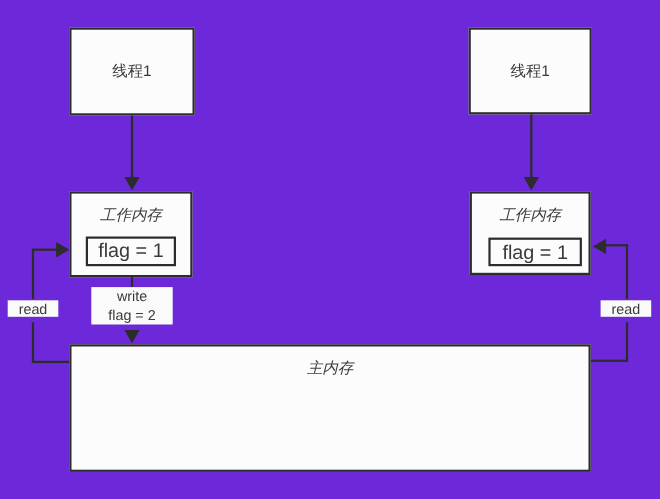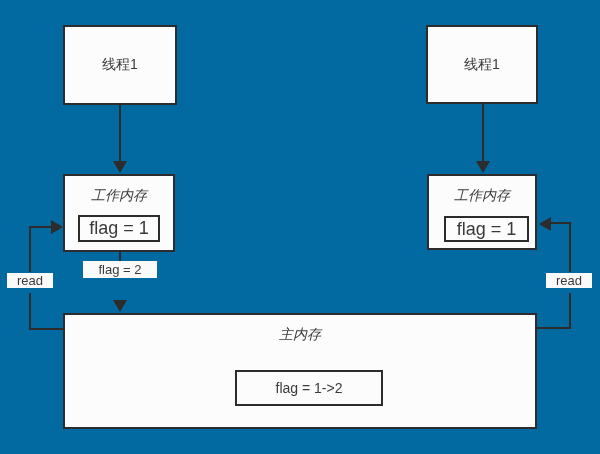--- a/index.html
+++ b/index.html
@@ -7,21 +7,21 @@
     padding: 0;
   }
   body {
     font-family: "Liberation Sans", "DejaVu Sans", sans-serif;
     background: #e9e9e9;
   }
   .canvas {
     position: relative;
     width: 600px;
     height: 454px;
-    background: #0369a1;
+    background: #6d28d9;
     overflow: hidden;
     color: #3a3a3a;
   }
   .box {
     position: absolute;
     border: 2px solid #2c2c2c;
     background: #fcfcfc;
     box-sizing: border-box;
   }
   .center-label {
@@ -127,38 +127,36 @@
 
   <div class="box" style="left:427px; top:174px; width:110px; height:76px;">
     <div class="center-label mem-title">工作内存</div>
     <div class="flag-box" style="left:15px; top:40px; width:85px; height:26px;">
       <span>flag = 1</span>
     </div>
   </div>
 
   <div class="line" style="left:119px; top:250px; width:2px; height:12px;"></div>
   <div class="edge-label write-label">
+    <div>write</div>
     <div>flag = 2</div>
   </div>
   <div class="arrow arrow-down" style="left:113px; top:300px;"></div>
 
   <div class="line" style="left:30px; top:226px; width:23px; height:2px;"></div>
   <div class="arrow arrow-right" style="left:51px; top:220px;"></div>
   <div class="line" style="left:29px; top:226px; width:2px; height:46px;"></div>
   <div class="edge-label read-label-left">read</div>
   <div class="line" style="left:29px; top:293px; width:2px; height:37px;"></div>
   <div class="line" style="left:29px; top:328px; width:35px; height:2px;"></div>
 
   <div class="arrow arrow-left" style="left:539px; top:217px;"></div>
   <div class="line" style="left:549px; top:222px; width:22px; height:2px;"></div>
   <div class="line" style="left:569px; top:222px; width:2px; height:50px;"></div>
   <div class="edge-label read-label-right">read</div>
   <div class="line" style="left:569px; top:293px; width:2px; height:36px;"></div>
   <div class="line" style="left:537px; top:327px; width:34px; height:2px;"></div>
 
   <div class="box" style="left:63px; top:313px; width:474px; height:116px;">
     <div class="center-label mem-title">主内存</div>
-    <div class="flag-box" style="left:170px; top:55px; width:148px; height:36px; font-size:14px;">
-      <span>flag = 1-&gt;2</span>
-    </div>
   </div>
 
 </div>
 
 </body></html>

